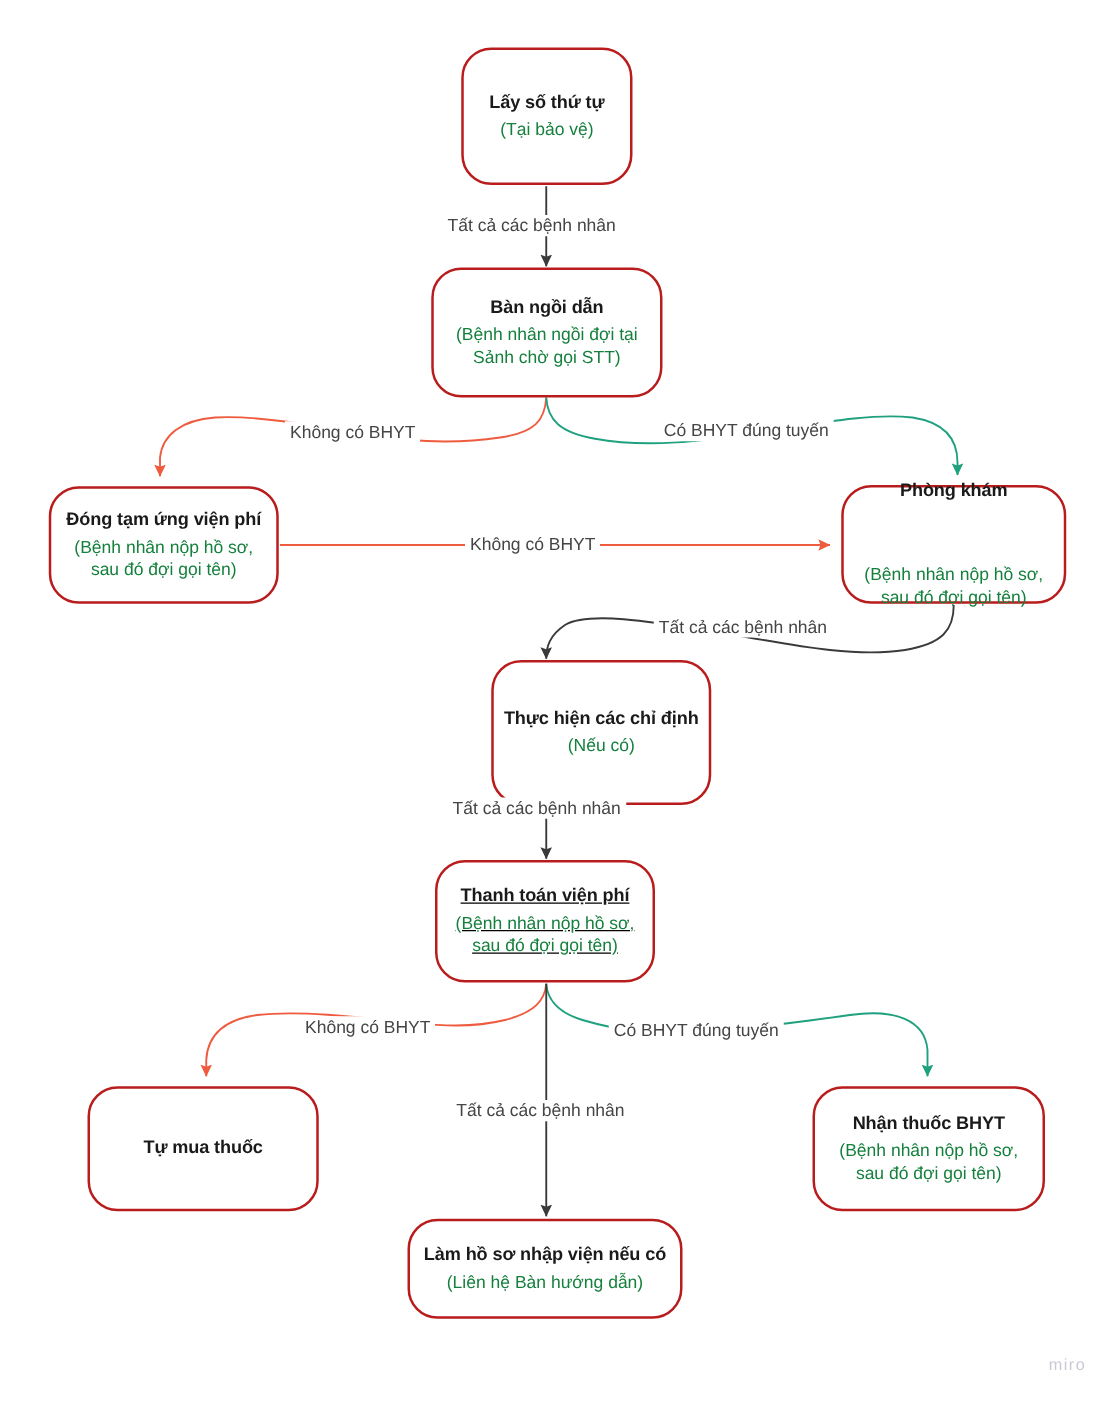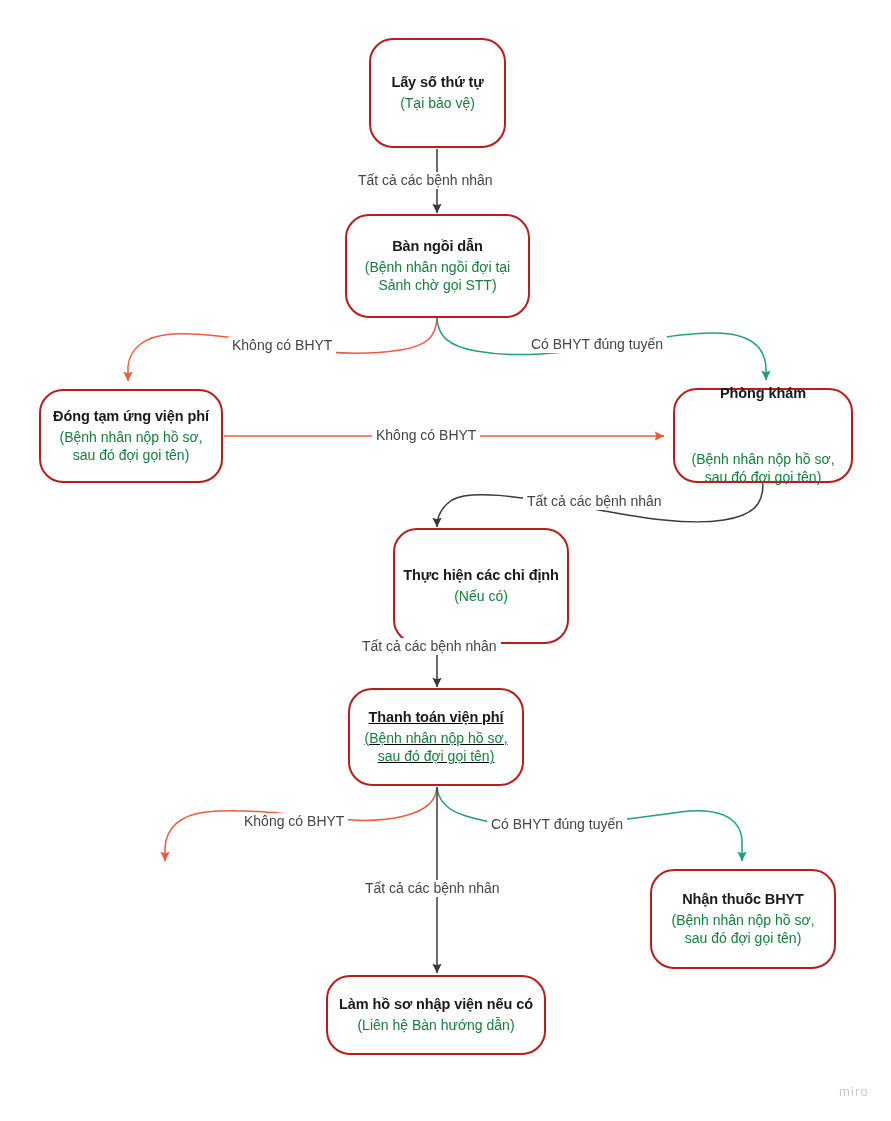--- a/index.html
+++ b/index.html
@@ -151,20 +151,23 @@
   </div>
 
   <div class="node" style="left:348px; top:688px; width:176px; height:98px;text-decoration:underline;">
     <div class="title">Thanh toán viện phí</div>
     <div class="sub">
       <span class="ln">(Bệnh nhân nộp hồ sơ,</span>
       <span class="ln">sau đó đợi gọi tên)</span>
     </div>
   </div>
 
+  <div class="node" style="left:70px; top:869px; width:185px; height:100px;">
+    <div class="title">Tự mua thuốc</div>
+  </div>
 
   <div class="node" style="left:650px; top:869px; width:186px; height:100px;">
     <div class="title">Nhận thuốc BHYT</div>
     <div class="sub">
       <span class="ln">(Bệnh nhân nộp hồ sơ,</span>
       <span class="ln">sau đó đợi gọi tên)</span>
     </div>
   </div>
 
   <div class="node" style="left:326px; top:975px; width:220px; height:80px;">

